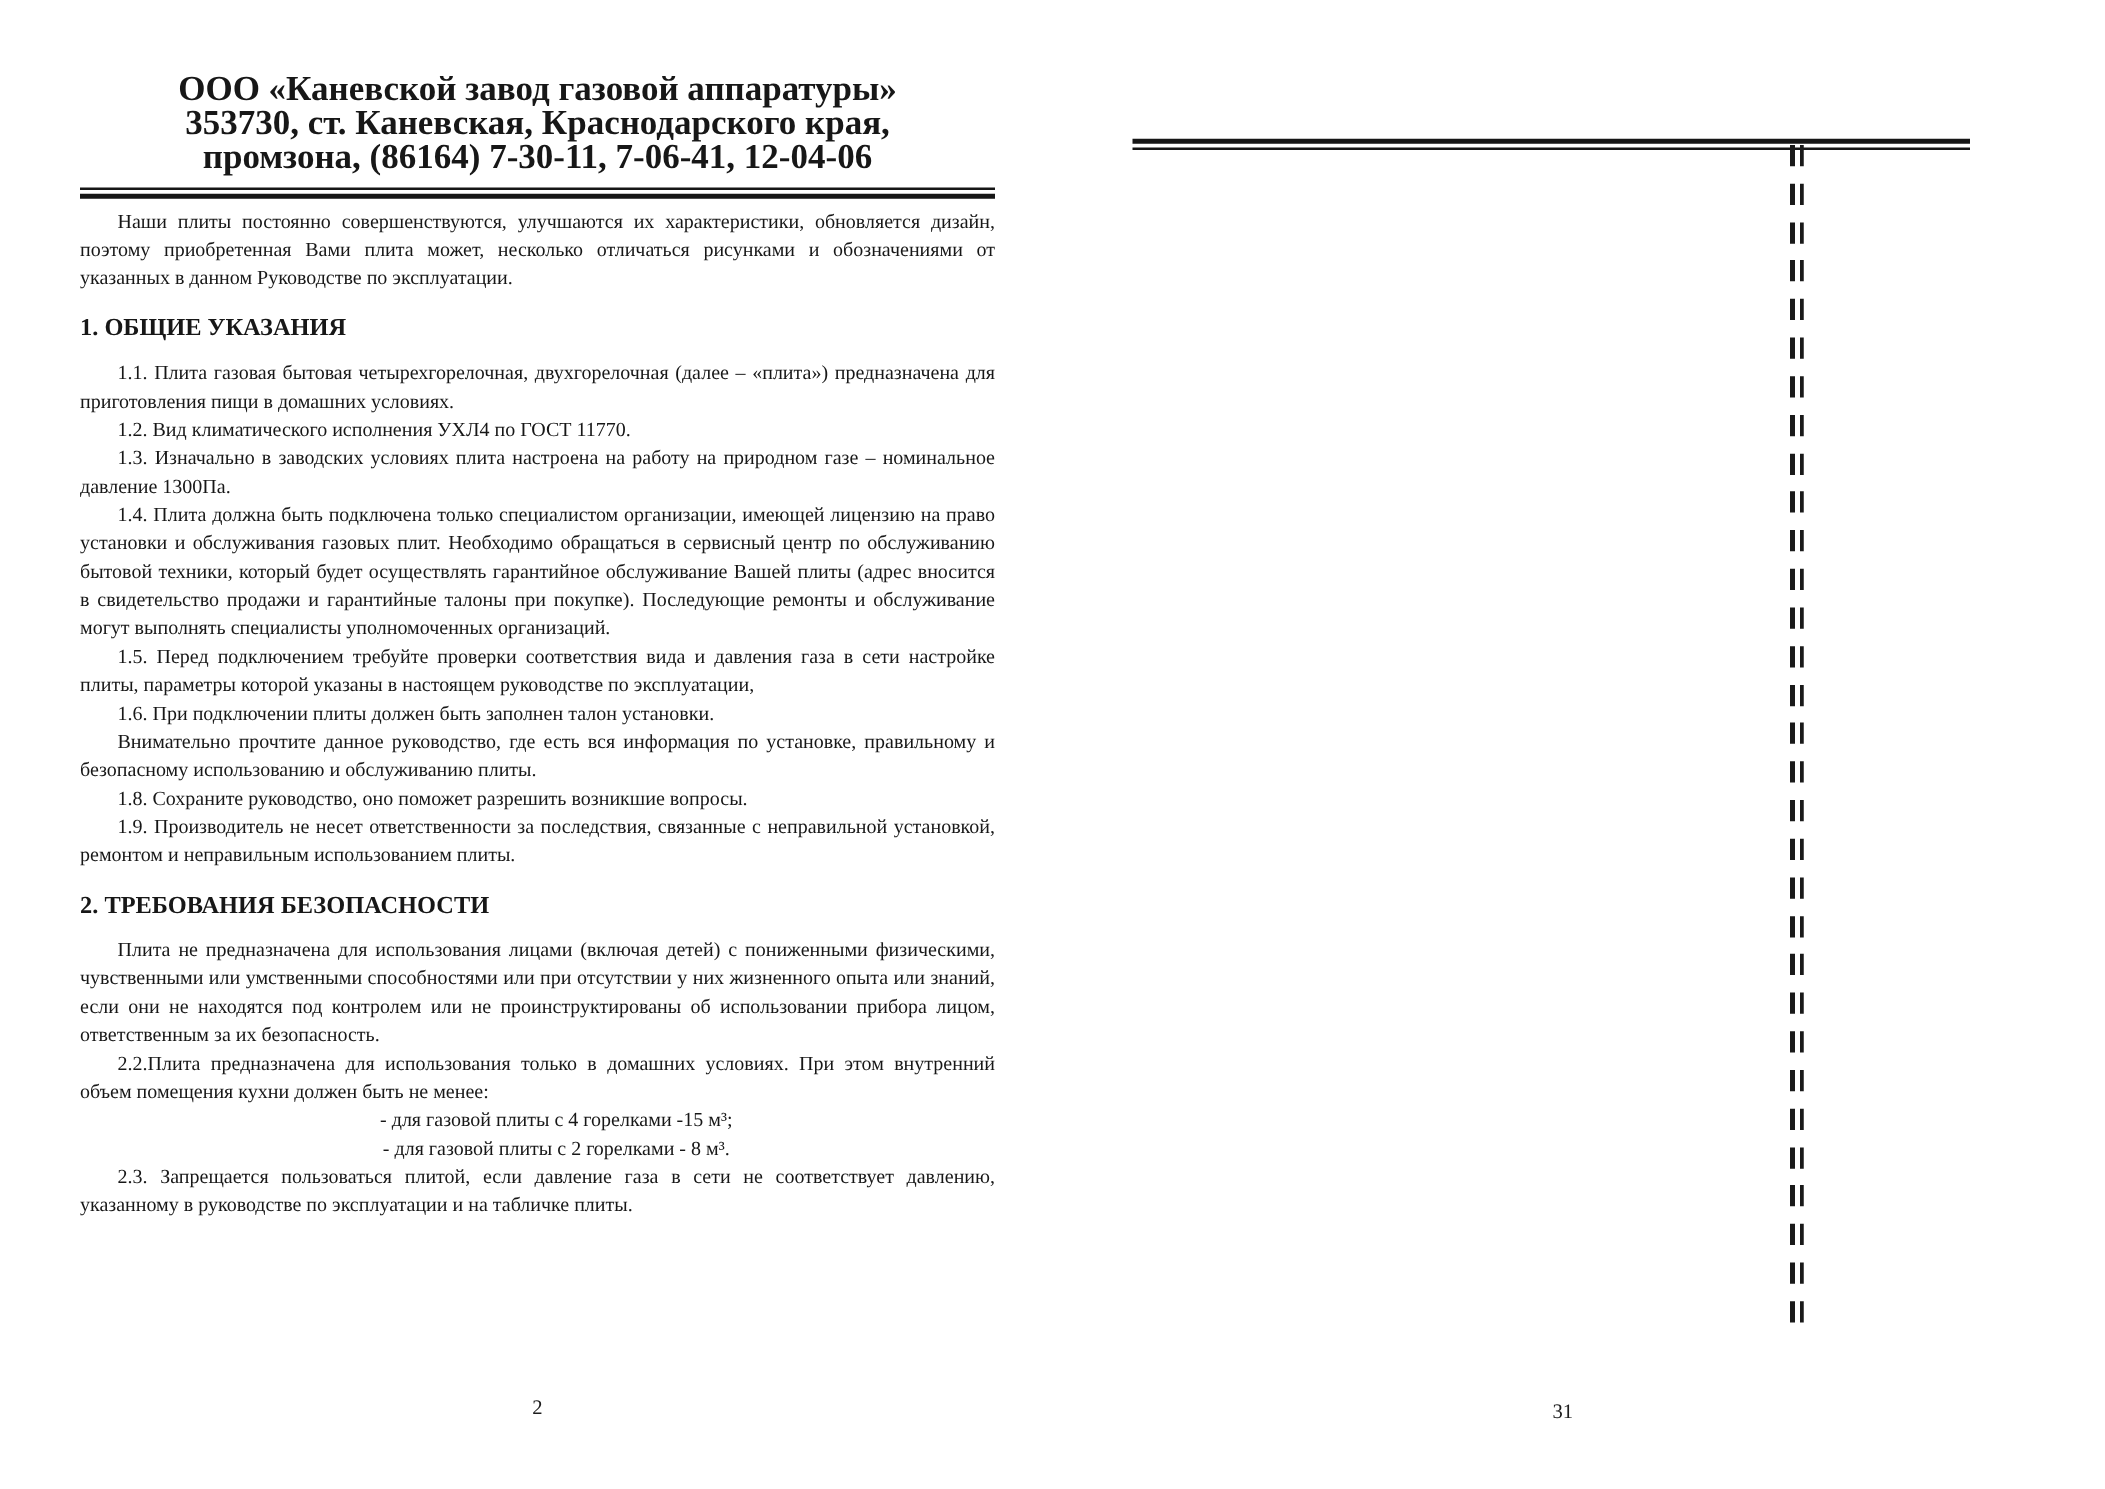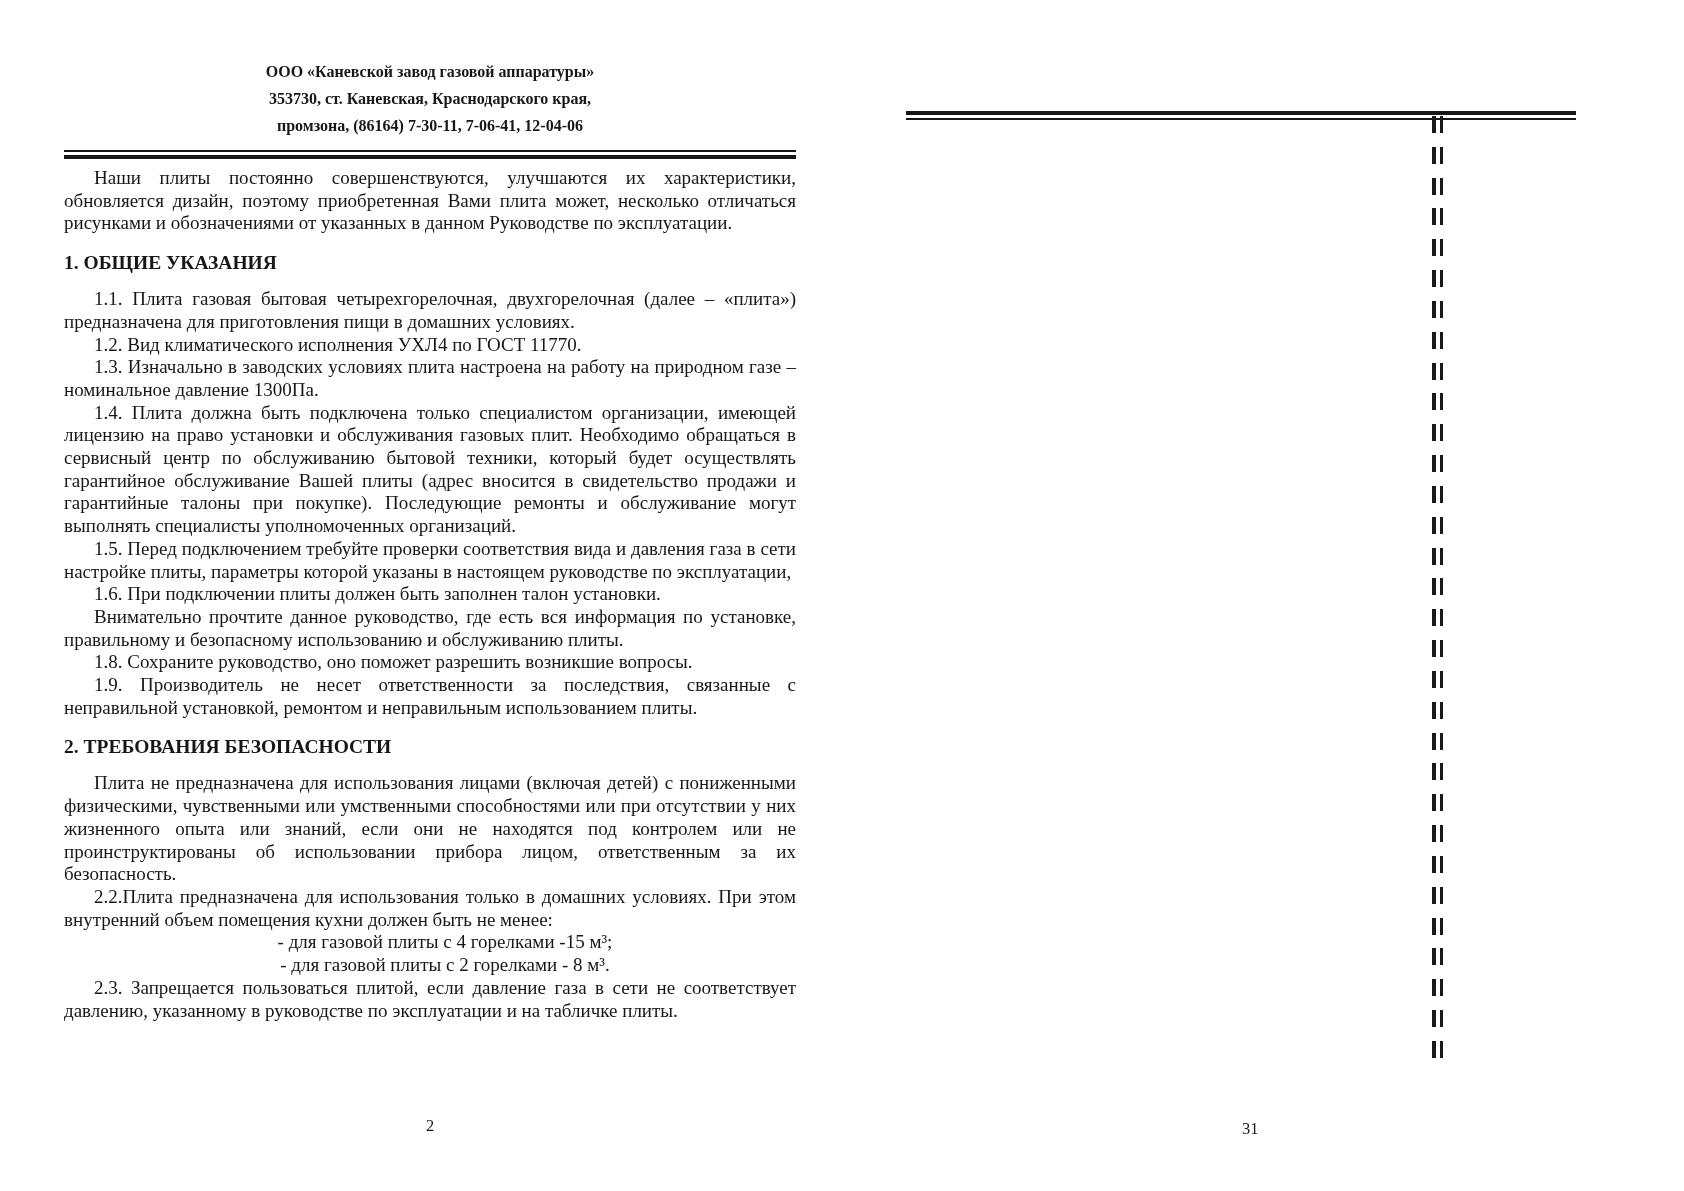--- a/index.html
+++ b/index.html
@@ -3,23 +3,23 @@
 <meta charset="utf-8">
 <style>
   html,body{margin:0;padding:0;}
   body{
     width:1684px;height:1191px;position:relative;overflow:hidden;
     background:#ffffff;color:#171717;
     font-family:"Liberation Serif","DejaVu Serif",serif;
   }
   
   .page-left{position:absolute;left:64px;top:58px;width:732px;}
-  .pub-header{text-align:center;font-weight:700;font-size:16px;line-height:27px;}
+  .pub-header{text-align:center;font-weight:700;font-size:28px;line-height:27px;}
   .double-rule{margin-top:11px;border-top:2.5px solid #161616;border-bottom:4px solid #161616;height:3px;}
-  .body-par{margin:0;text-indent:30px;text-align:justify;font-size:19px;line-height:22.7px;}
+  .body-par{margin:0;text-indent:30px;text-align:justify;font-size:16px;line-height:22.7px;}
   .intro{margin-top:8px;}
   .section-title{font-weight:700;font-size:19.5px;margin:16px 0 14px 0;line-height:23px;}
   .bullet{text-align:center;}
   
   .page-num{position:absolute;font-size:16.5px;color:#1c1c1c;}
   .pn-left{left:64px;top:1116px;width:732px;text-align:center;}
   .pn-right{left:1242px;top:1119px;text-align:center;}
   
   .right-rule{position:absolute;left:906px;top:111px;width:670px;
     border-top:4px solid #161616;border-bottom:2px solid #161616;height:3px;}

